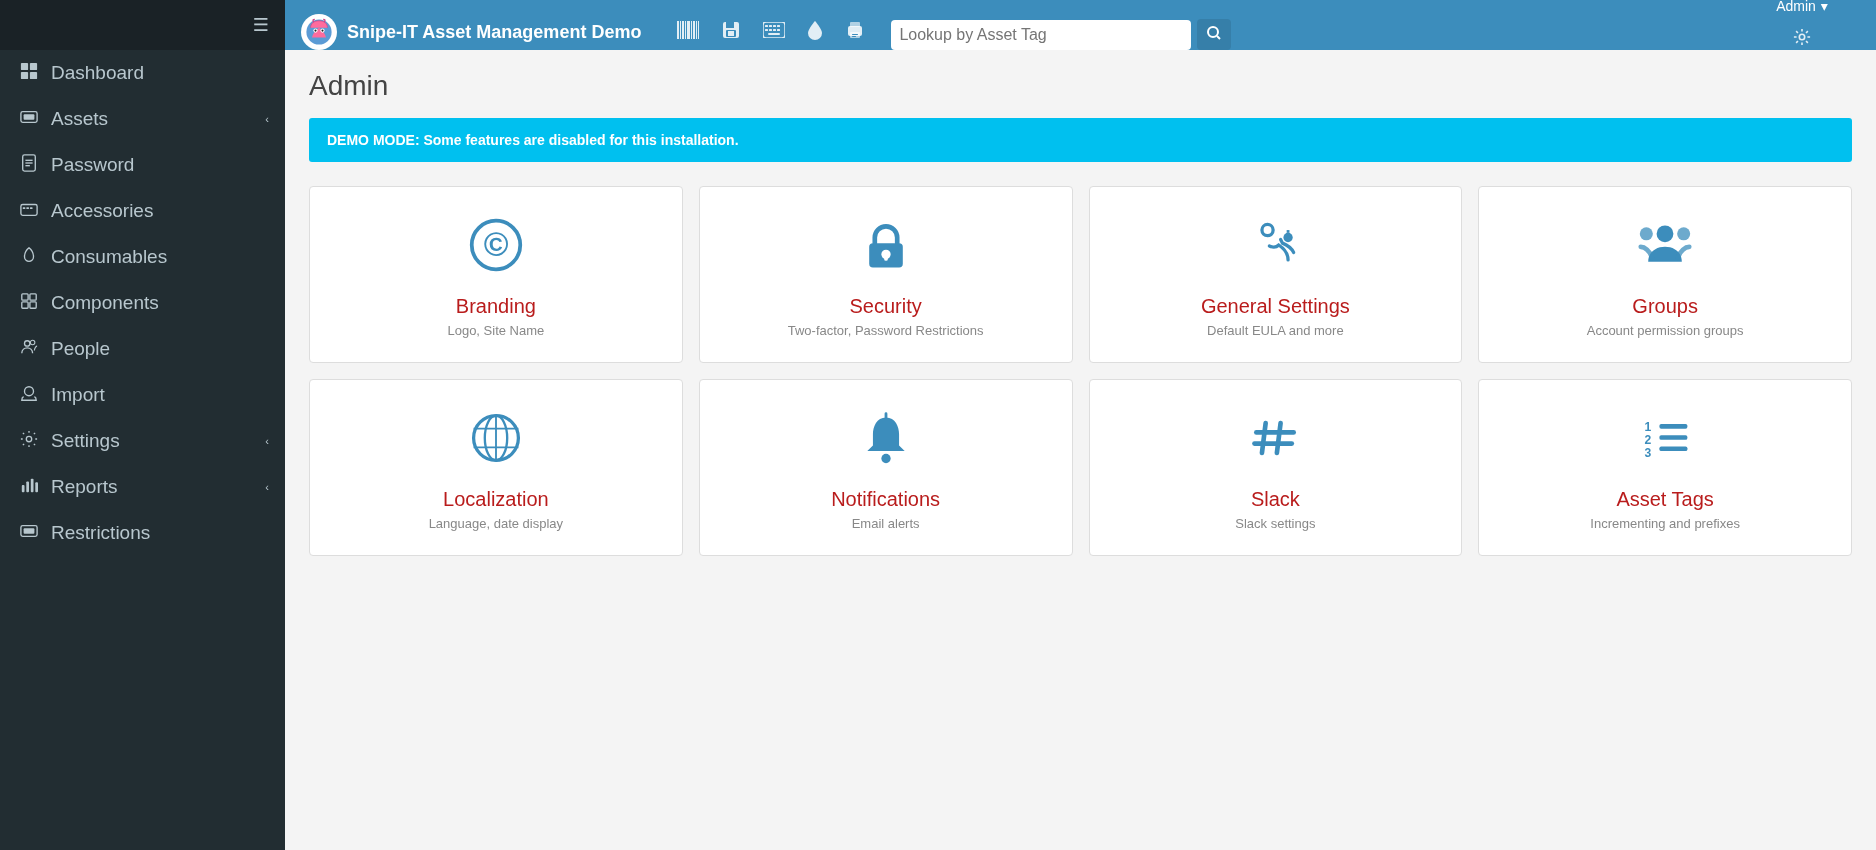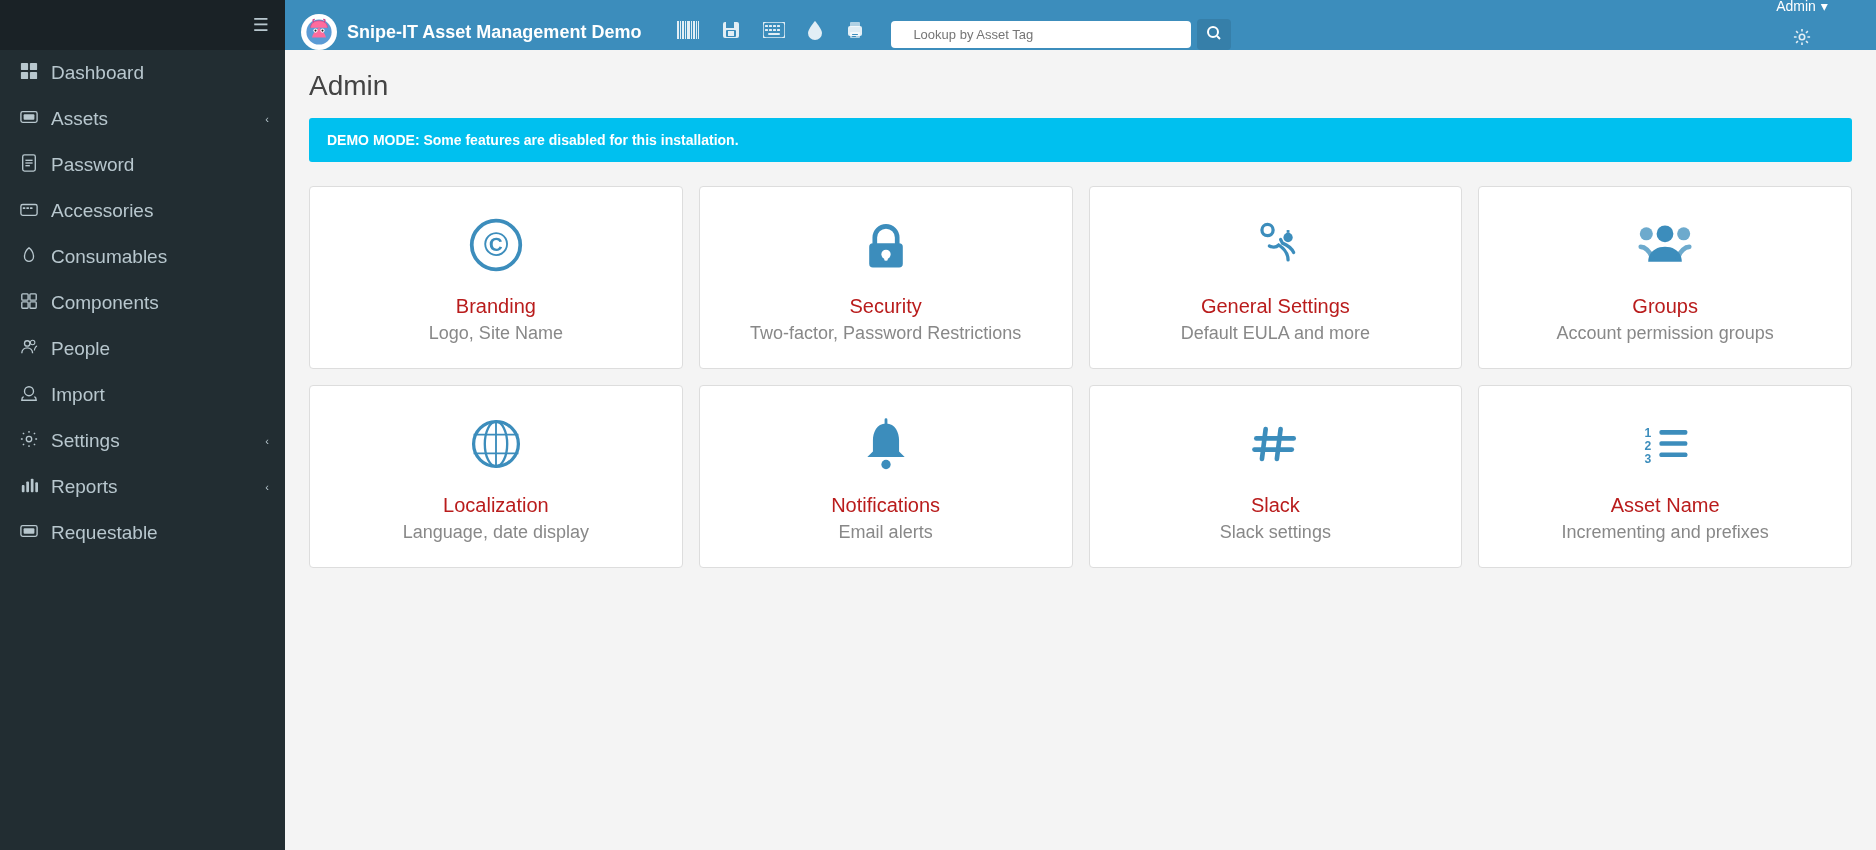--- a/index.html
+++ b/index.html
@@ -91,24 +91,24 @@
     .navbar-search {
       flex: 1;
       display: flex;
       align-items: center;
       gap: 6px;
       max-width: 340px;
       margin: 0 10px;
     }
     .navbar-search input {
       flex: 1;
-      padding: 6px 22px;
+      padding: 6px 8px;
       border: none;
       border-radius: 4px;
-      font-size: 13px;
+      font-size: 16px;
       background: #fff;
       color: #555;
       outline: none;
     }
     .search-btn {
       background: #367fa9;
       border: none;
       color: #fff;
       padding: 7px 10px;
       border-radius: 4px;
@@ -211,21 +211,21 @@
       margin-bottom: 14px;
       line-height: 1;
     }
     .card-title {
       font-size: 20px;
       color: #b91c1c;
       font-weight: 500;
       margin-bottom: 5px;
     }
     .card-sub {
-      font-size: 18px;
+      font-size: 13px;
       color: #888;
     }
 
     
     .svg-icon { width: 56px; height: 56px; fill: #3c8dbc; }
     .svg-icon-sm { width: 18px; height: 18px; fill: currentColor; }
   </style>
 </head>
 <body>
 
@@ -348,21 +348,21 @@
     <span class="arrow">‹</span>
   </div>
 
   <div class="sidebar-item">
     <span class="icon">
       <svg class="svg-icon-sm" viewBox="0 0 20 20">
           <rect x="1" y="4" width="18" height="12" rx="2" fill="none" stroke="currentColor" stroke-width="1.5"></rect>
           <rect x="4" y="7" width="12" height="6" rx="1"></rect>
         </svg>
     </span>
-    <span class="label">Requestable</span>
+    <span class="label">Restrictions</span>
   </div>
 </nav>
 
 <div id="main">
 
   <header id="navbar">
     <div class="navbar-brand">
       <div class="brand-logo">
         <svg width="28" height="28" viewBox="0 0 40 40">
           <circle cx="20" cy="20" r="18" fill="#5b9bd5"></circle>
@@ -582,19 +582,19 @@
           <svg class="svg-icon" viewBox="0 0 60 60">
 
             <text x="8" y="22" font-size="13" font-weight="bold" fill="#3c8dbc" font-family="Arial">1</text>
             <text x="8" y="36" font-size="13" font-weight="bold" fill="#3c8dbc" font-family="Arial">2</text>
             <text x="8" y="50" font-size="13" font-weight="bold" fill="#3c8dbc" font-family="Arial">3</text>
             <rect x="24" y="15" width="30" height="5" rx="2" fill="#3c8dbc"></rect>
             <rect x="24" y="27" width="30" height="5" rx="2" fill="#3c8dbc"></rect>
             <rect x="24" y="39" width="30" height="5" rx="2" fill="#3c8dbc"></rect>
           </svg>
         </div>
-        <div class="card-title">Asset Name</div>
+        <div class="card-title">Asset Tags</div>
         <div class="card-sub">Incrementing and prefixes</div>
       </div>
 
     </div>
   </div>
 </div>
 
 </body></html>

